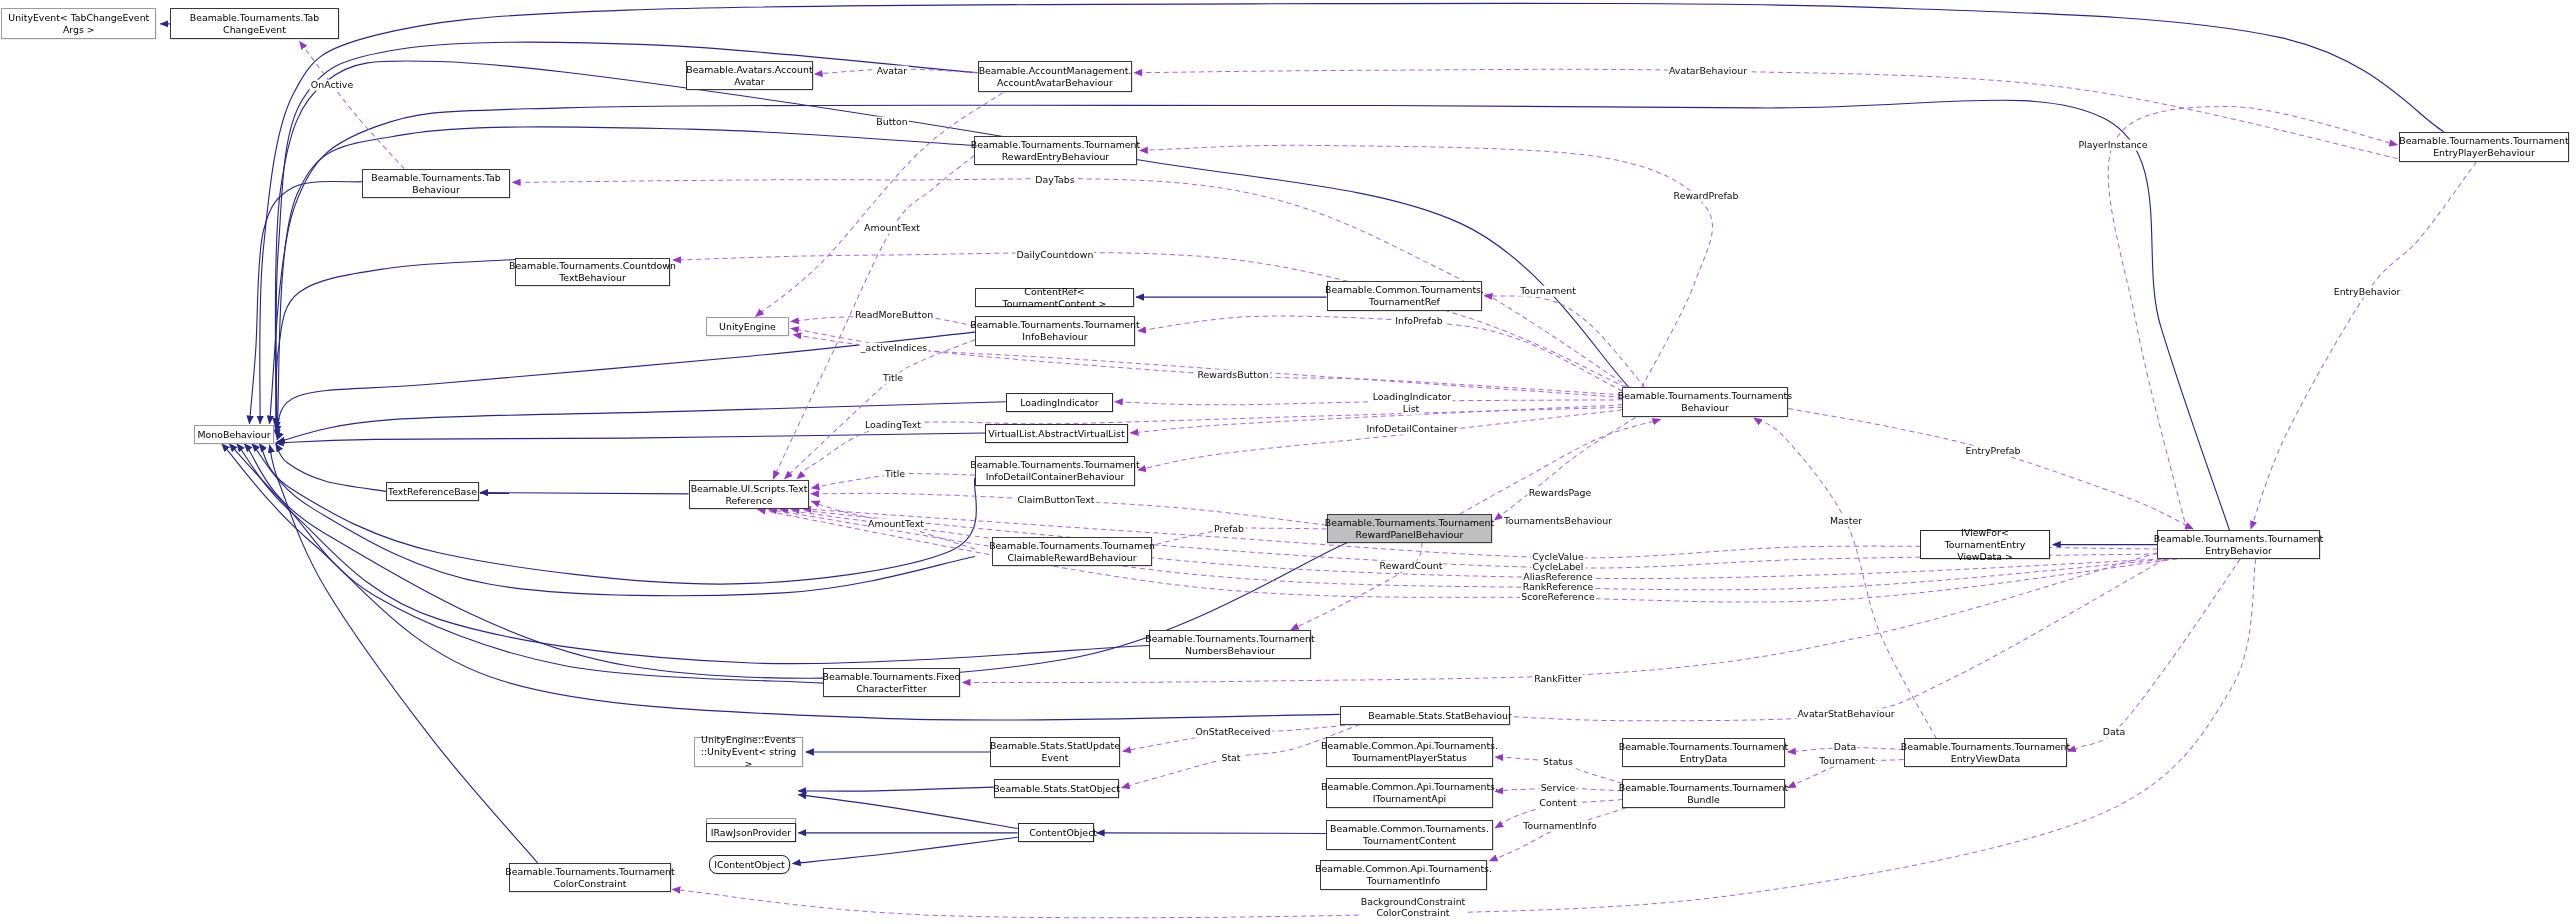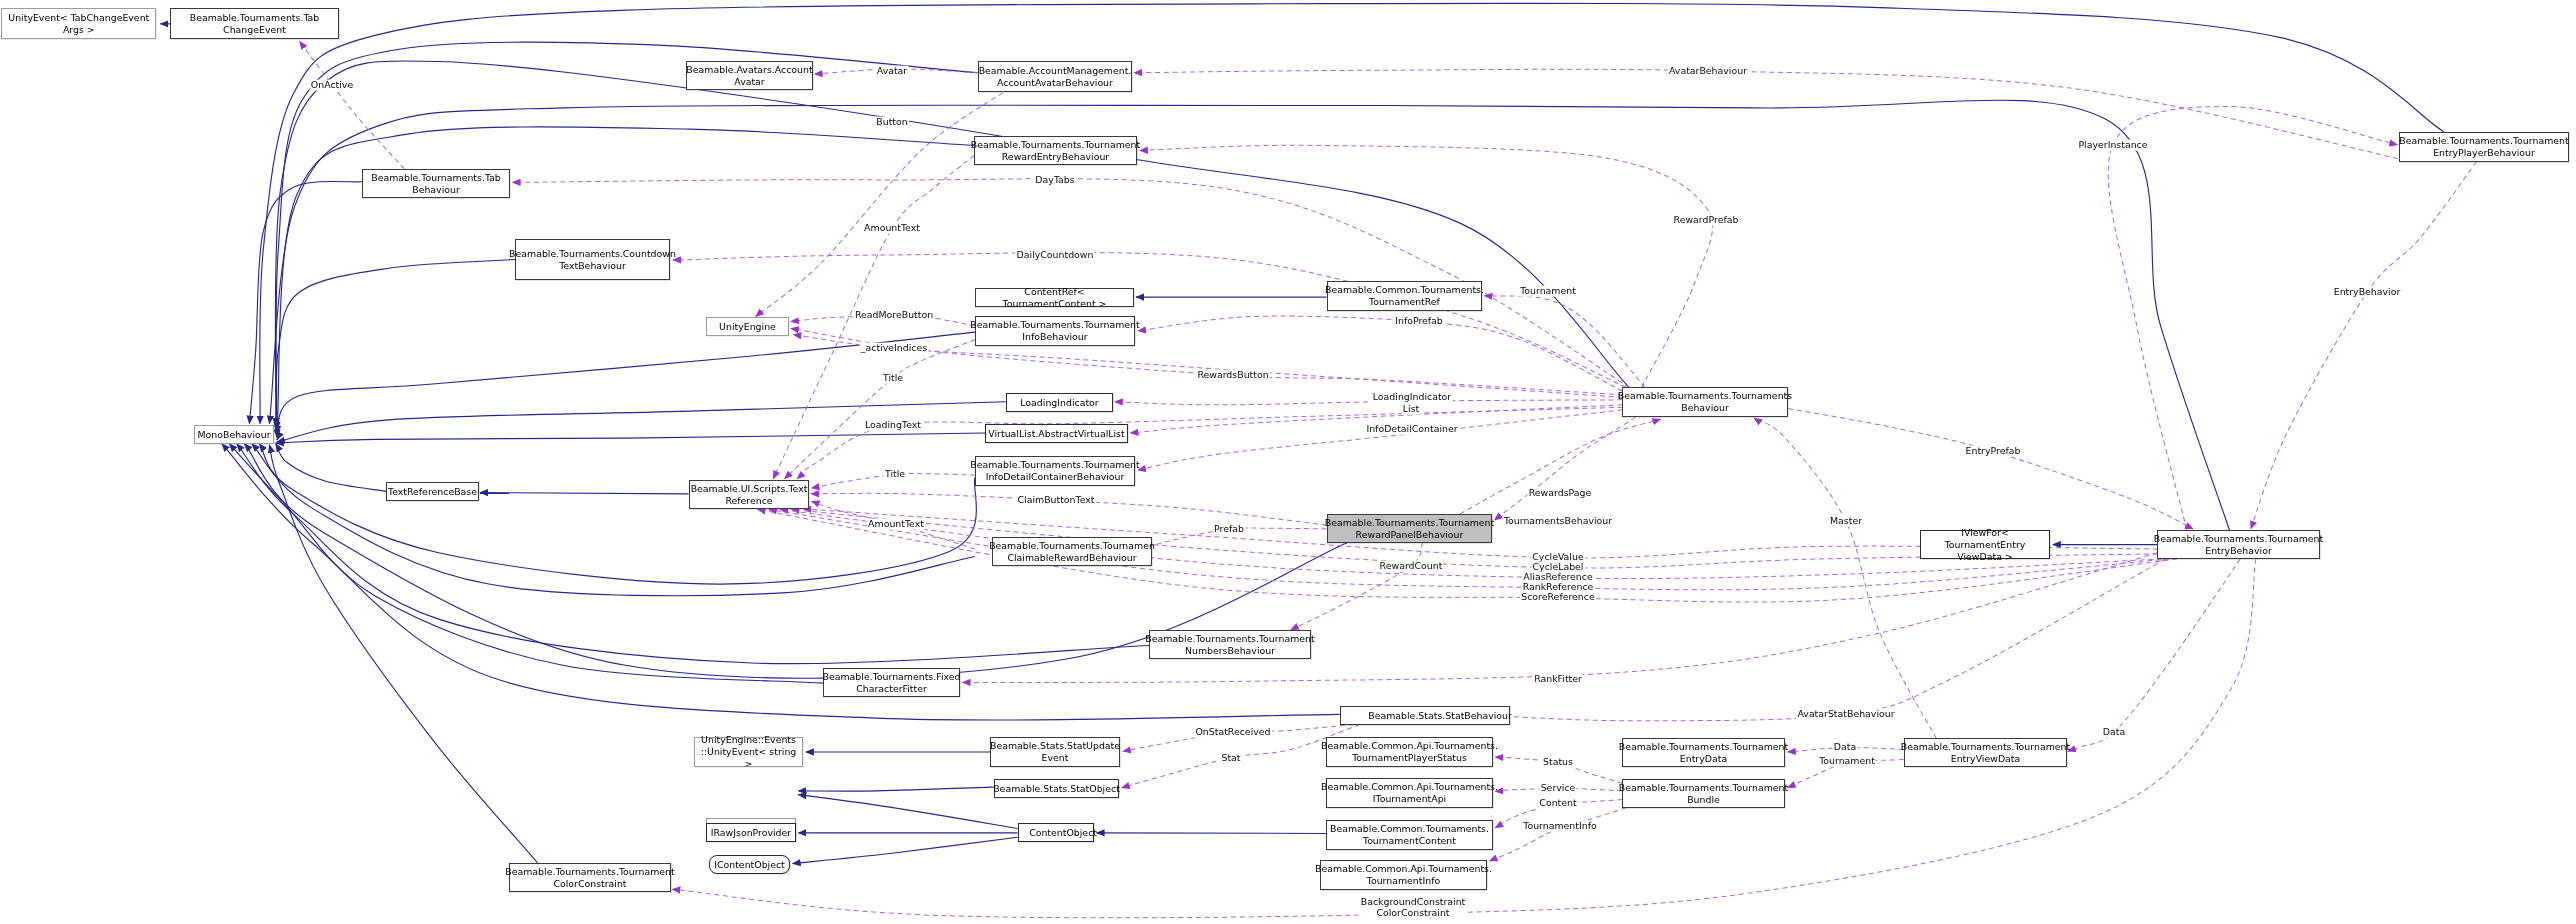--- a/index.html
+++ b/index.html
@@ -116,21 +116,21 @@
     <div class="node" style="left: 170px; top: 8.1px; width: 169px; height: 31px;">Beamable.Tournaments.Tab
 ChangeEvent</div>
     <div class="node" style="left: 686px; top: 61px; width: 127px; height: 29px;">Beamable.Avatars.Account
 Avatar</div>
     <div class="node" style="left: 978px; top: 61px; width: 154px; height: 31px;">Beamable.AccountManagement.
 AccountAvatarBehaviour</div>
     <div class="node" style="left: 974px; top: 136px; width: 163px; height: 29px;">Beamable.Tournaments.Tournament
 RewardEntryBehaviour</div>
     <div class="node" style="left: 362px; top: 169px; width: 148px; height: 29px;">Beamable.Tournaments.Tab
 Behaviour</div>
-    <div class="node" style="left: 515px; top: 239px; width: 155px; height: 41px;">Beamable.Tournaments.Countdown
+    <div class="node" style="left: 515px; top: 258px; width: 155px; height: 28px;">Beamable.Tournaments.Countdown
 TextBehaviour</div>
     <div class="node" style="left: 975px; top: 288px; width: 159px; height: 19px;">ContentRef&lt; TournamentContent &gt;</div>
     <div class="node" style="left: 1327px; top: 281px; width: 155px; height: 30px;">Beamable.Common.Tournaments.
 TournamentRef</div>
     <div class="node ext" style="left: 706px; top: 317px; width: 83px; height: 19px;">UnityEngine</div>
     <div class="node" style="left: 975px; top: 316px; width: 160px; height: 30px;">Beamable.Tournaments.Tournament
 InfoBehaviour</div>
     <div class="node thin" style="left: 1006px; top: 393px; width: 107px; height: 19px;">LoadingIndicator</div>
     <div class="node thin" style="left: 985px; top: 424px; width: 143px; height: 19px; text-align: center;">VirtualList.AbstractVirtualList</div>
     <div class="node" style="left: 1622px; top: 387px; width: 166px; height: 30px;">Beamable.Tournaments.Tournaments
@@ -182,21 +182,21 @@
     <div class="node" style="left: 2399px; top: 132px; width: 170px; height: 30px;">Beamable.Tournaments.Tournament
 EntryPlayerBehaviour</div>
     <div class="edge-label" style="left: 332px; top: 85px;">OnActive</div>
     <div class="edge-label" style="left: 892px; top: 71px;">Avatar</div>
     <div class="edge-label" style="left: 1708px; top: 71px;">AvatarBehaviour</div>
     <div class="edge-label" style="left: 892px; top: 122px;">Button</div>
     <div class="edge-label" style="left: 1055px; top: 180px;">DayTabs</div>
     <div class="edge-label" style="left: 1055px; top: 255px;">DailyCountdown</div>
     <div class="edge-label" style="left: 1548px; top: 291px;">Tournament</div>
     <div class="edge-label" style="left: 1419px; top: 321px;">InfoPrefab</div>
-    <div class="edge-label" style="left: 1706px; top: 196px; margin-top: 24px;">RewardPrefab</div>
+    <div class="edge-label" style="left: 1706px; top: 196px;">RewardPrefab</div>
     <div class="edge-label" style="left: 1233px; top: 375px;">RewardsButton</div>
     <div class="edge-label" style="left: 1412px; top: 397px;">LoadingIndicator</div>
     <div class="edge-label" style="left: 1411px; top: 409px;">List</div>
     <div class="edge-label" style="left: 1412px; top: 429px;">InfoDetailContainer</div>
     <div class="edge-label" style="left: 894px; top: 348px;">_activeIndices</div>
     <div class="edge-label" style="left: 893px; top: 425px;">LoadingText</div>
     <div class="edge-label" style="left: 894px; top: 315px;">ReadMoreButton</div>
     <div class="edge-label" style="left: 893px; top: 378px;">Title</div>
     <div class="edge-label" style="left: 895px; top: 474px;">Title</div>
     <div class="edge-label" style="left: 896px; top: 524px;">AmountText</div>

